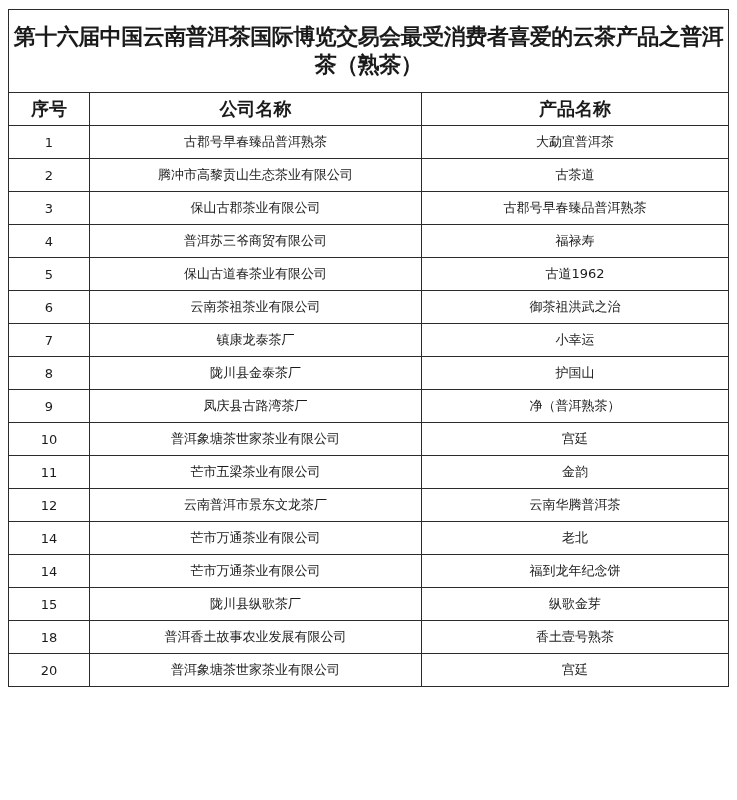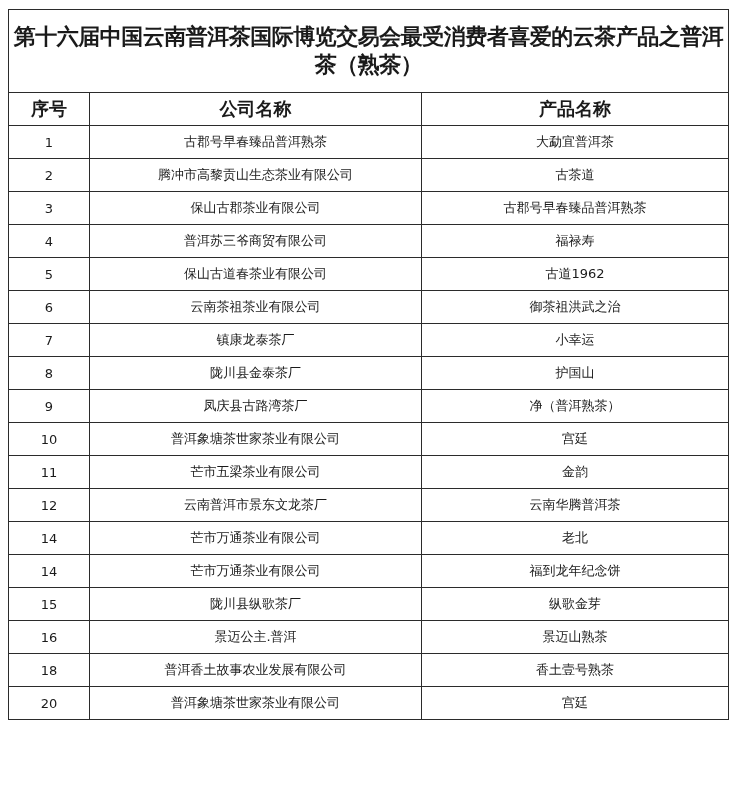--- a/index.html
+++ b/index.html
@@ -112,25 +112,20 @@
         <td>14</td>
         <td>芒市万通茶业有限公司</td>
         <td>福到龙年纪念饼</td>
       </tr>
       <tr class="row">
         <td>15</td>
         <td>陇川县纵歌茶厂</td>
         <td>纵歌金芽</td>
       </tr>
       <tr class="row">
-        <td>16</td>
-        <td>景迈公主.普洱</td>
-        <td>景迈山熟茶</td>
-      </tr>
-      <tr class="row">
         <td>18</td>
         <td>普洱香土故事农业发展有限公司</td>
         <td>香土壹号熟茶</td>
       </tr>
       <tr class="row">
         <td>20</td>
         <td>普洱象塘茶世家茶业有限公司</td>
         <td>宫廷</td>
       </tr>
     </tbody>

